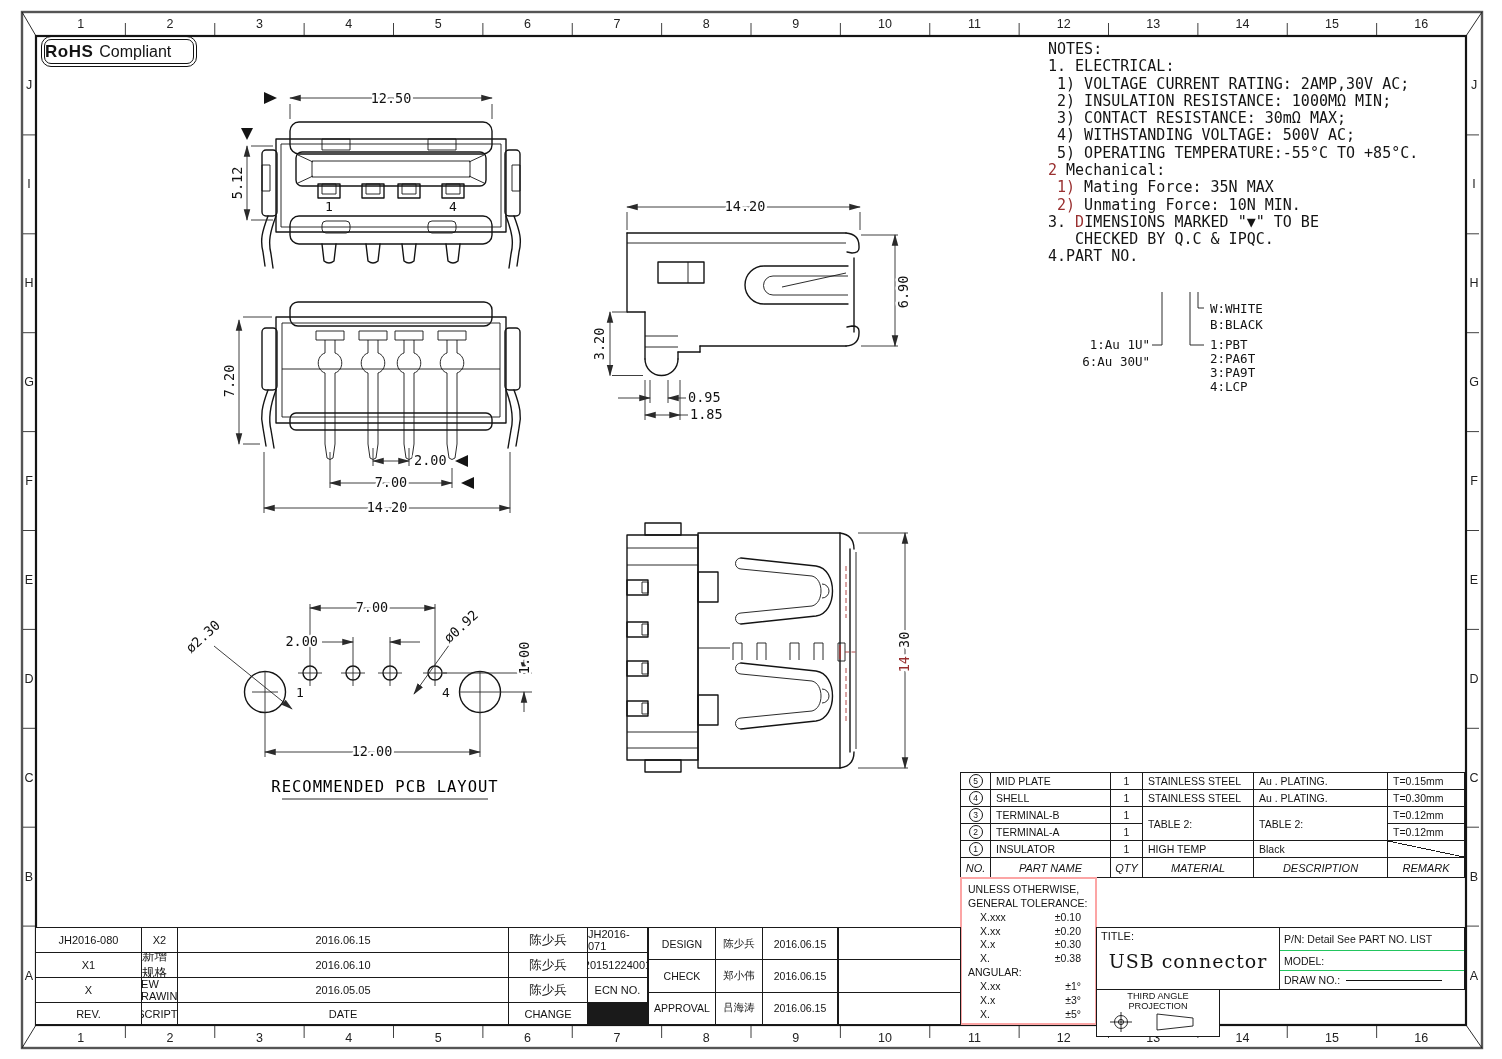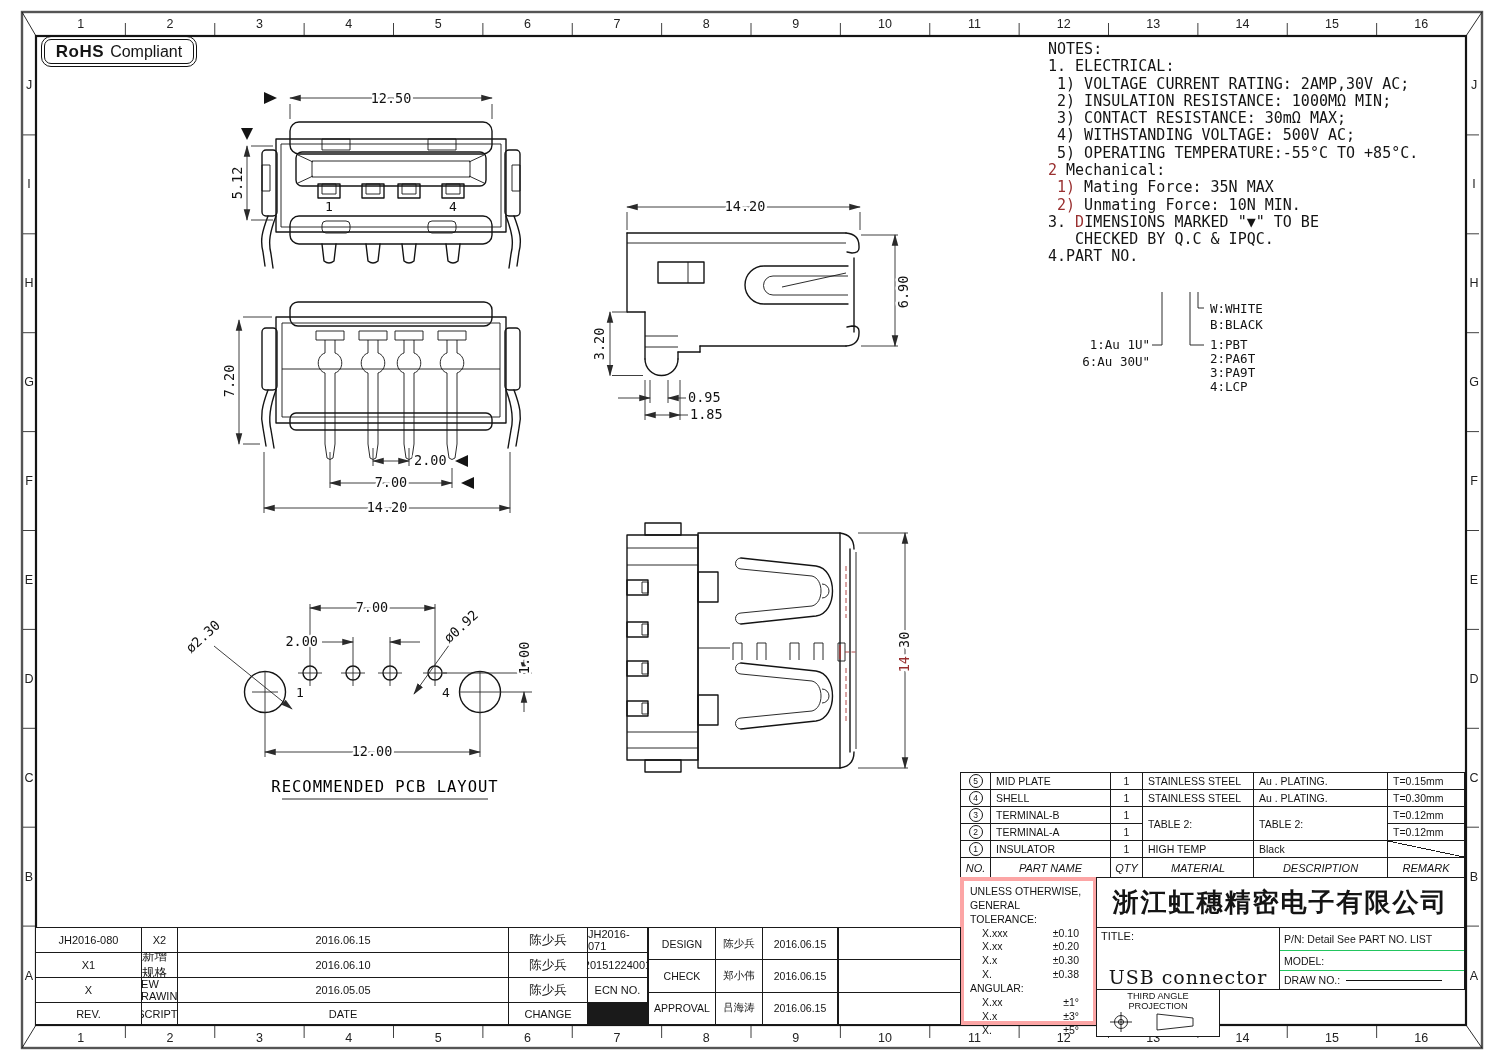--- a/index.html
+++ b/index.html
@@ -16,39 +16,39 @@
   .pin{font:13px "DejaVu Sans Mono",monospace;fill:#111;}
   .note-t{font:15px "DejaVu Sans Mono",monospace;fill:#141414;}
   .tree-t{font:12.5px "DejaVu Sans Mono",monospace;fill:#141414;}
   .cap{font:15.5px "DejaVu Sans Mono",monospace;letter-spacing:1px;}
   .red{fill:#993030;}
   .ruler-num{font:12.5px "Liberation Sans",sans-serif;fill:#222;}
 
   .ov{position:absolute;z-index:2;box-sizing:border-box;}
   
   #rohs{left:41px;top:36px;width:156px;height:31px;border:1.6px solid #111;border-radius:10px;padding:2px;}
-  #rohs .in{width:100%;height:100%;border:1.2px solid #111;border-radius:7px;display:flex;align-items:center;justify-content:center;gap:6px;box-sizing:border-box;}
+  #rohs .in{width:100%;height:100%;border:1.2px solid #111;border-radius:7px;display:flex;align-items:center;gap:6px;box-sizing:border-box;}
   #rohs b{font-size:17px;letter-spacing:.5px;}
   #rohs span{font-size:16px;}
 
   
   .gtab{display:grid;background:#1a1a1a;gap:1px;border:1px solid #1a1a1a;}
   .gtab>div{background:#fff;display:flex;align-items:center;justify-content:center;overflow:hidden;}
   .al{justify-content:flex-start !important;padding-left:5px;}
 
   #parts{left:960px;top:772px;width:505px;height:106px;grid-template-columns:29px 119px 31px 110px 133px 1fr;grid-template-rows:repeat(5,16px) 1fr;font-size:10.5px;}
   #parts .hd{font-style:italic;font-size:11px;}
   .circ{display:inline-flex;width:12px;height:12px;border:1px solid #141414;border-radius:50%;align-items:center;justify-content:center;font-size:8.5px;line-height:1;}
   .diag{background:linear-gradient(to top right,#fff 48.6%,#1a1a1a 48.6%,#1a1a1a 51.4%,#fff 51.4%) !important;}
 
-  #tolbox{left:960px;top:877px;width:137px;height:148px;border:4px solid #fca5a5;font-size:10.5px;padding:4px 6px 0 6px;line-height:1.32;background:#fff;}
+  #tolbox{left:960px;top:877px;width:137px;height:148px;border:2px solid #fca5a5;font-size:10.5px;padding:4px 6px 0 6px;line-height:1.32;background:#fff;}
   #tolbox .tr{display:flex;justify-content:space-between;padding:0 8px 0 12px;}
   #company{left:1096px;top:877px;width:369px;height:51px;border:1px solid #1a1a1a;display:flex;align-items:center;justify-content:center;font-size:26px;font-weight:bold;letter-spacing:2px;background:#fff;}
   #titlebox{left:1096px;top:927px;width:184px;height:63px;border:1px solid #1a1a1a;font-size:11px;padding:2px 4px;background:#fff;}
-  #titlebox .tv{text-align:center;font-family:"DejaVu Serif",serif;font-size:19px;margin-top:24px;letter-spacing:1px;}
+  #titlebox .tv{text-align:center;font-family:"DejaVu Serif",serif;font-size:19px;margin-top:8px;letter-spacing:1px;}
   #pnstack{left:1279px;top:927px;width:186px;height:63px;display:grid;grid-template-rows:22px 19px 1fr;background:#22c55e;gap:1px;border:1px solid #1a1a1a;font-size:10.5px;}
   #pnstack>div{background:#fff;display:flex;align-items:center;padding-left:4px;}
   .dash{display:inline-block;width:96px;border-top:1.2px solid #141414;margin-left:6px;}
   #projbox{left:1096px;top:989px;width:124px;height:48px;border:1px solid #1a1a1a;font-size:9.2px;text-align:center;background:#fff;padding-top:1px;}
   #usss{left:1219px;top:989px;width:246px;height:36px;grid-template-columns:60px 62px 58px 1fr;grid-template-rows:16px 1fr;font-size:10.5px;}
   #usss .v{font-size:12px;}
 
   #revtab{left:35px;top:927px;width:613px;height:98px;grid-template-columns:105px 35px 330px 78px 1fr;grid-template-rows:24px 24px 24px 1fr;font-size:11px;}
   #revtab .cn{font-size:12.5px;}
   #apptab{left:648px;top:927px;width:190px;height:98px;grid-template-columns:66px 46px 1fr;grid-template-rows:1fr 1fr 1fr;font-size:10.5px;}
@@ -532,21 +532,20 @@
   <div class="tr">
         <span>X.x</span>
         <span>±3°</span>
       </div>
   <div class="tr">
         <span>X.</span>
         <span>±5°</span>
       </div>
 </div>
 
-<div id="company" class="ov">浙江虹穗精密电子有限公司</div>
 
 <div id="titlebox" class="ov">
   <div>TITLE:</div>
   <div class="tv">USB connector</div>
 </div>
 
 <div id="pnstack" class="ov">
   <div>P/N: Detail See PART NO. LIST</div>
   <div>MODEL:</div>
   <div>

